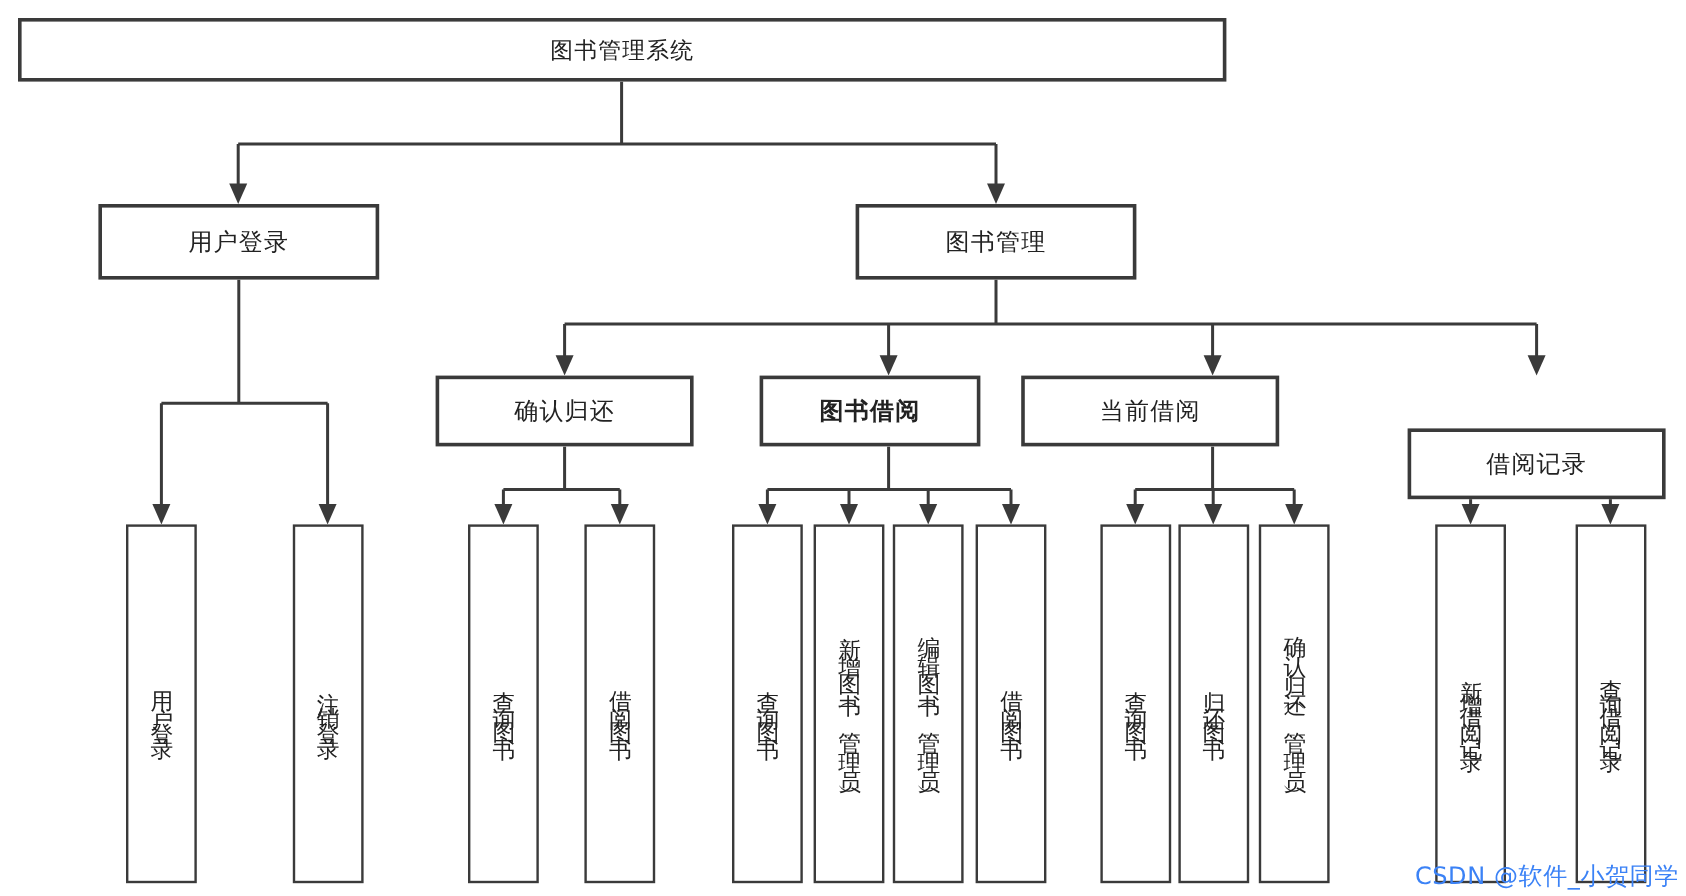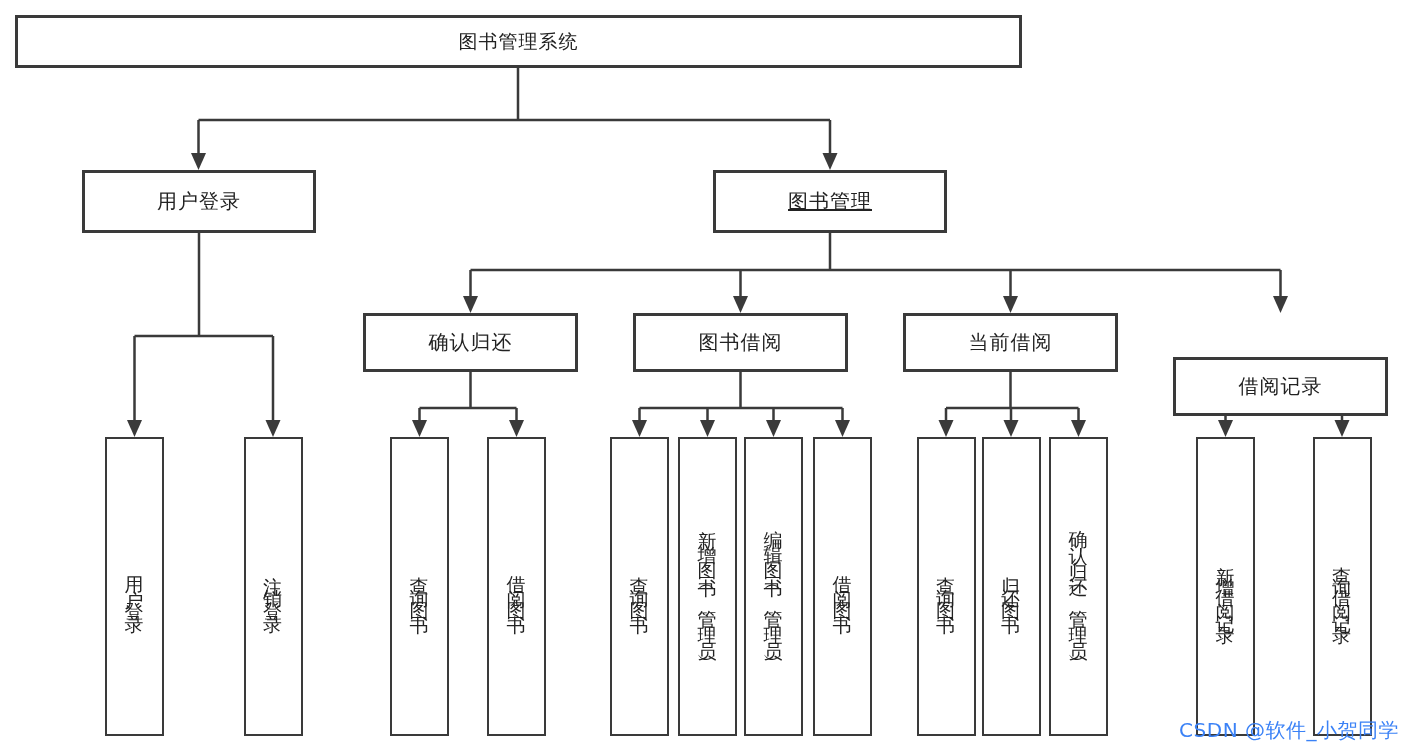--- a/index.html
+++ b/index.html
@@ -33,24 +33,24 @@
     line-height: 1;
     white-space: normal;
   }
   .ls4 { letter-spacing: 13px; }
   .ls6 { letter-spacing: 12px; }
   .ls8 { letter-spacing: 16px; }
 
   
   [data-name="node-root"]               { left:15px;   top:15px;  width:1007px; height:53px; font-size:19px; }
   [data-name="node-user-login"]         { left:82px;   top:170px; width:234px;  height:63px; }
-  [data-name="node-book-mgmt"]          { left:713px;  top:170px; width:234px;  height:63px;text-decoration:underline; }
+  [data-name="node-book-mgmt"]          { left:713px;  top:170px; width:234px;  height:63px; }
   [data-name="node-new-book-recommend"] { left:363px;  top:313px; width:215px;  height:59px; }
-  [data-name="node-book-borrow"]        { left:633px;  top:313px; width:215px;  height:59px; }
-  [data-name="node-current-borrow"]     { left:903px;  top:313px; width:215px;  height:59px; }
+  [data-name="node-book-borrow"]        { left:633px;  top:313px; width:184px;  height:59px;font-weight:bold; }
+  [data-name="node-current-borrow"]     { left:851px;  top:313px; width:215px;  height:59px; }
   [data-name="node-borrow-records"]     { left:1173px; top:313px; width:215px;  height:59px;margin-top:44px; }
 
   .leaf { top:437px; height:299px; width:59px; }
   [data-name="leaf-user-login"]              { left:105px;    }
   [data-name="leaf-logout"]                  { left:243.5px;  }
   [data-name="leaf-nbr-query-books"]         { left:390px;    }
   [data-name="leaf-nbr-borrow-books"]        { left:487px;    }
   [data-name="leaf-bb-query-books"]          { left:610px;    }
   [data-name="leaf-bb-add-books-admin"]      { left:678px;    }
   [data-name="leaf-bb-edit-books-admin"]     { left:744px;    }

